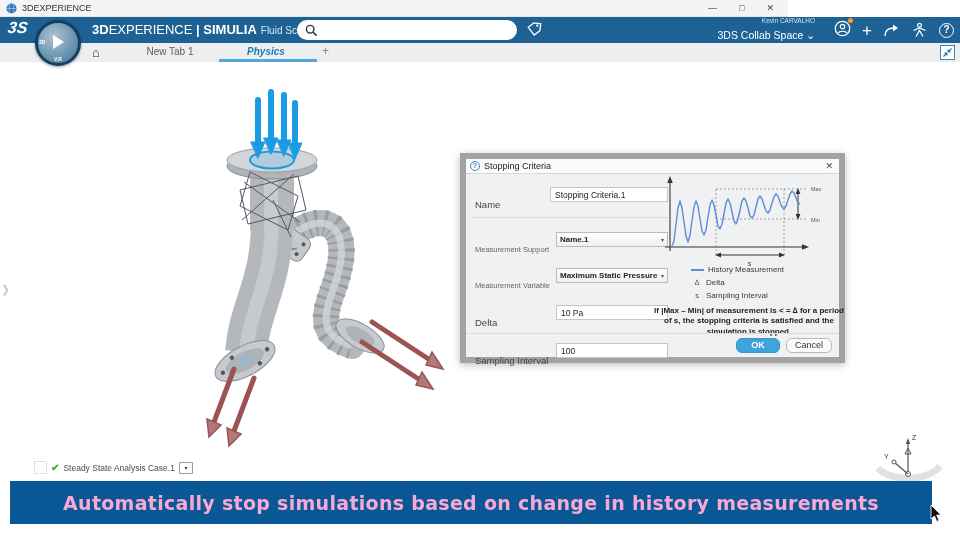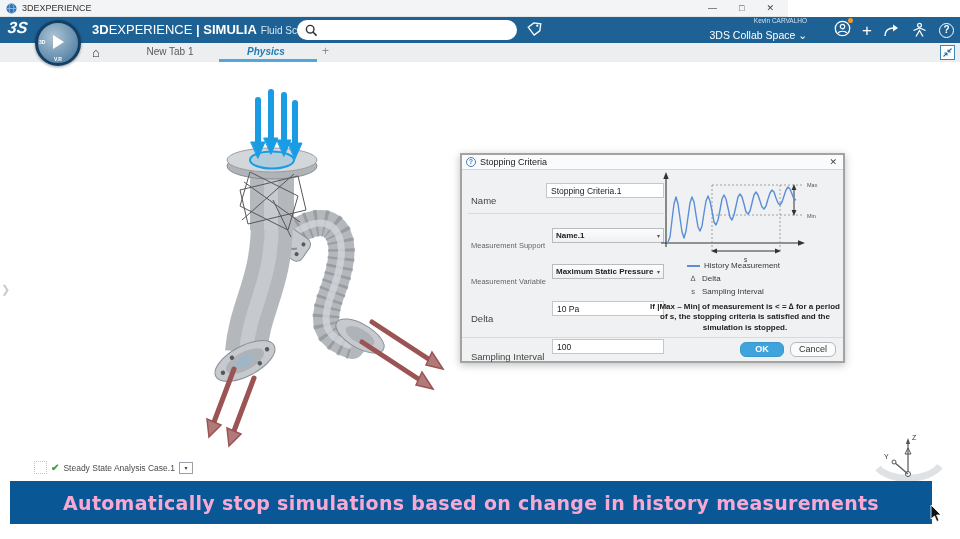--- a/index.html
+++ b/index.html
@@ -26,21 +26,21 @@
   .compass .qvr { position:absolute; left:16px; bottom:1px; font-size:5px; color:#fff; font-weight:bold; }
   .brand { position:absolute; left:92px; top:5px; color:#fff; font-size:13px; white-space:nowrap; }
   .brand b { font-weight:bold; }
   .brand .ctx { font-size:10px; color:#d8e6f2; margin-left:4px; }
   .searchpill { position:absolute; left:297px; top:3px; width:220px; height:20px; background:#fff;
     border-radius:10px; display:flex; align-items:center; padding:0 8px; }
   .searchpill input { border:none; outline:none; flex:1; font-size:10px; color:#333;
     font-family:"Liberation Sans",sans-serif; background:transparent; }
   .tagicon { position:absolute; left:526px; top:4px; }
   .rightcluster { position:absolute; right:6px; top:0; height:26px; display:flex; align-items:center; gap:11px; }
-  .usertxt { text-align:right; line-height:1; margin-right:16px; }
+  .usertxt { text-align:right; line-height:1; margin-right:8px; }
   .usertxt .uname { font-size:6.5px; color:#cfe0ee; display:block; margin-bottom:2px; }
   .usertxt .uspace { font-size:10.5px; color:#fff; }
   .avatarwrap { position:relative; }
   .badge { position:absolute; right:-2px; top:-2px; width:5px; height:5px; border-radius:50%; background:#f39c2c; }
   .plusbtn { color:#fff; font-size:17px; font-weight:300; line-height:1; }
   .helpbtn { width:15px; height:15px; border:1.3px solid #fff; border-radius:50%; color:#fff;
     font-size:10px; text-align:center; line-height:12px; font-weight:bold; }
 
   
   .tabbar { position:absolute; left:0; top:43px; width:960px; height:19px; background:#eceef0; }
@@ -52,21 +52,21 @@
   .addtab { position:absolute; left:322px; top:1px; font-size:12px; color:#8a8f94; }
   .collapseicon { position:absolute; right:5px; top:2px; width:15px; height:15px; background:#fff;
     border:1px solid #3a86b8; display:flex; align-items:center; justify-content:center; }
 
   
   .viewport { position:absolute; left:0; top:62px; width:960px; height:477px; background:#fff; }
   .expander { position:absolute; left:1px; top:221px; font-size:11px; color:#c6cace; }
 
   
   .dialog { position:absolute; left:460px; top:153px; width:385px; height:210px; background:#f0f1f2;
-    border:2px solid #a3a3a3; box-shadow:0 2px 8px rgba(0,0,0,.25); z-index:7; }
+    border:6px solid #a3a3a3; box-shadow:0 2px 8px rgba(0,0,0,.25); z-index:7; }
   .dlg-head { position:absolute; left:0; top:0; right:0; height:15px; background:#fafbfc;
     border-bottom:1px solid #d5d8da; display:flex; align-items:center; padding:0 4px; }
   .dlg-qicon { width:10px; height:10px; border:1px solid #3b82c4; border-radius:50%; color:#3b82c4;
     font-size:7px; font-weight:bold; text-align:center; line-height:8px; margin-right:4px; }
   .dlg-title { font-size:9px; color:#222; }
   .dlg-close { margin-left:auto; font-size:9px; color:#444; padding-right:2px; }
   .fields { position:absolute; left:6px; top:20px; width:196px; }
   .frow { display:flex; align-items:center; margin-bottom:7px; }
   .frow .lbl { flex:1; font-size:9.5px; color:#444; padding-left:3px;margin-top:20px; }
   .frow .lbl.small { font-size:7.5px; color:#666; }

